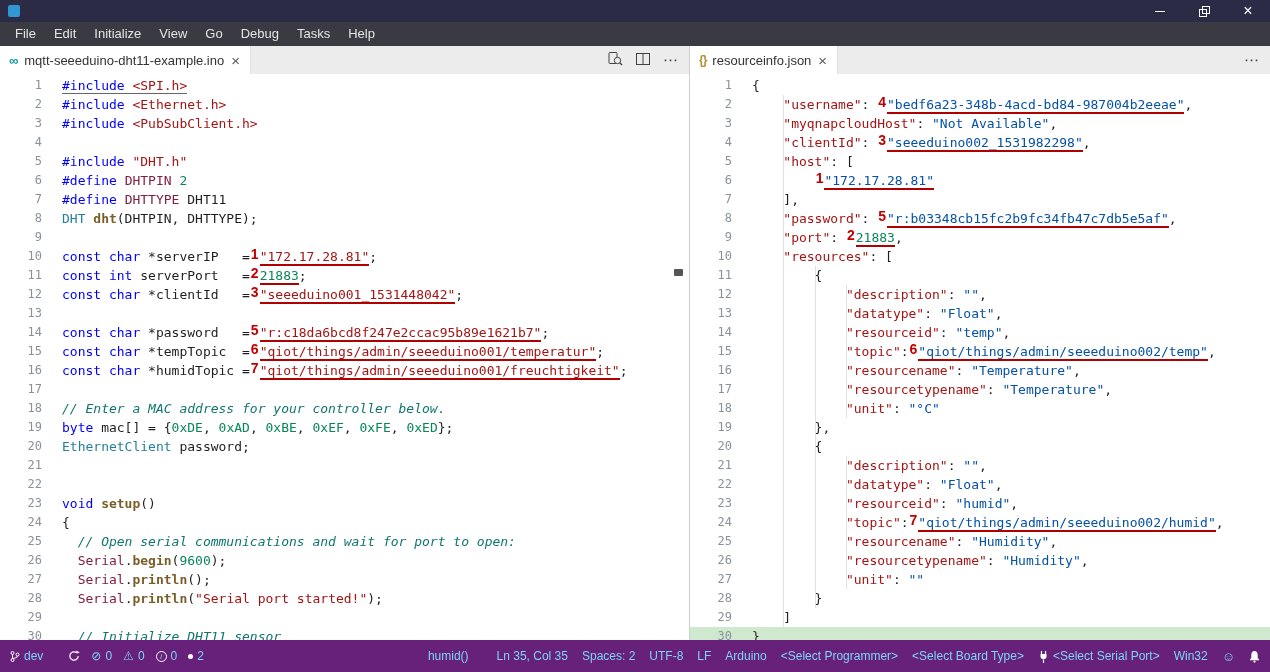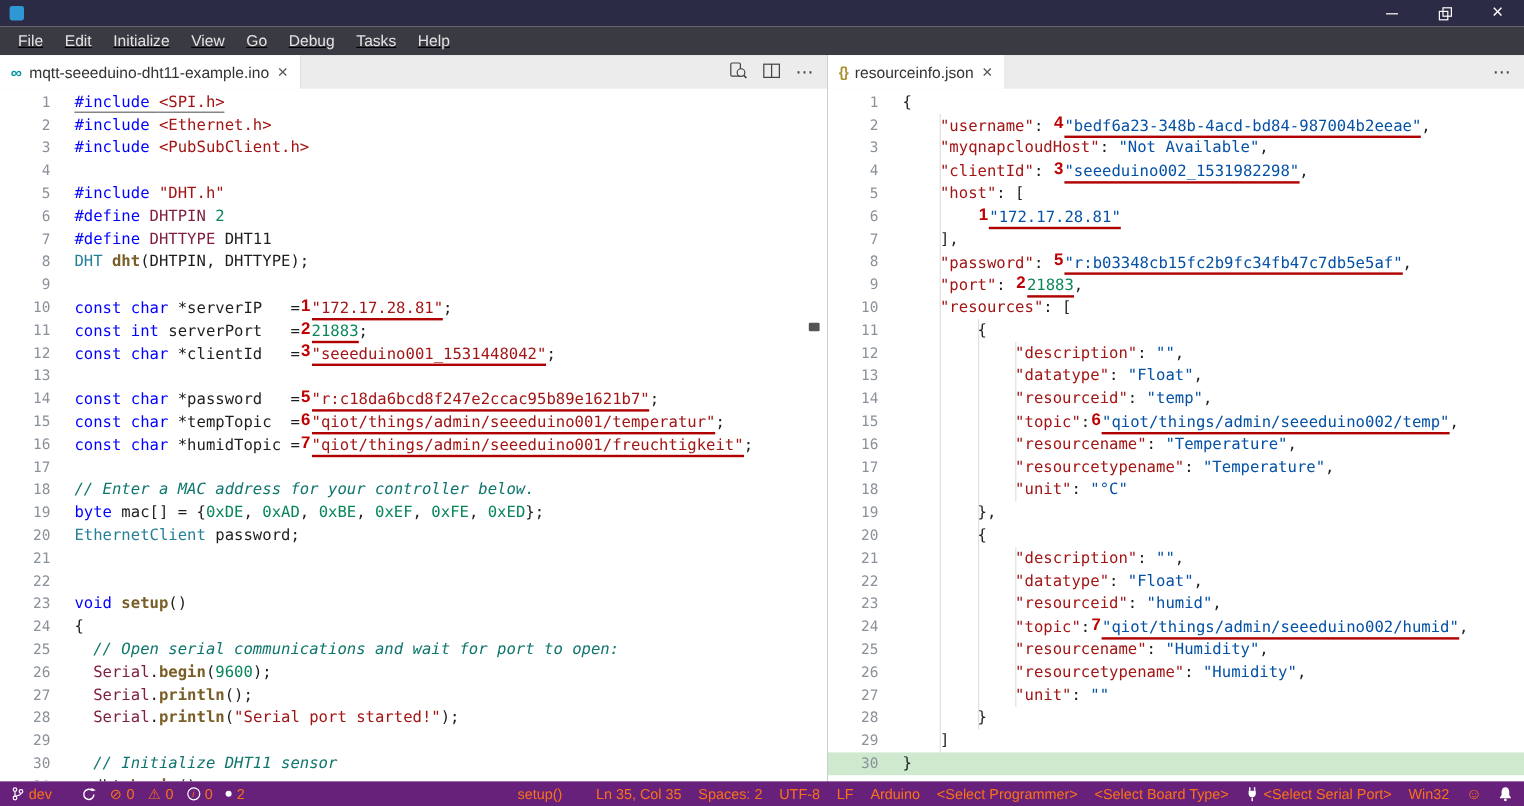--- a/index.html
+++ b/index.html
@@ -12,21 +12,21 @@
   .vscode-logo { width:12px; height:12px; background:#2E97D4; border-radius:2px; margin:0 7px 0 8px; flex:0 0 auto; }
   .title-text { white-space:nowrap; overflow:hidden; }
   .win-controls { margin-left:auto; display:flex; height:100%; }
   .win-btn { width:44px; display:flex; align-items:center; justify-content:center; color:#fff; font-size:13px; }
   .minimize-bar { width:10px; height:1px; background:#fff; display:inline-block; }
   .restore-box { position:relative; width:11px; height:11px; display:inline-block; }
   .restore-box .b1 { position:absolute; left:0; bottom:0; width:8px; height:8px; border:1px solid #fff; }
   .restore-box .b2 { position:absolute; right:0; top:0; width:8px; height:8px; border:1px solid #fff; }
 
   
-  .menubar { height:24px; background:#3a3a42; display:flex; align-items:center; padding-left:6px; flex:0 0 auto;text-decoration:underline; }
+  .menubar { height:24px; background:#3a3a42; display:flex; align-items:center; padding-left:6px; flex:0 0 auto; }
   .menu-item { color:#e4e4e4; font-size:13px; padding:0 9px; line-height:24px; }
 
   
   .main { flex:1 1 auto; min-height:0; display:flex; }
   .group { display:flex; flex-direction:column; min-width:0; }
   .group-left { width:690px; border-right:1px solid #cfcfcf; flex:0 0 auto; }
   .group-right { flex:1 1 auto; }
 
   .tabstrip { height:28px; background:#ececec; display:flex; align-items:stretch; font-size:13px; flex:0 0 auto; }
   .tab { display:flex; align-items:center; gap:6px; background:#ffffff; padding:0 9px; border-right:1px solid #e0e0e0; color:#333; }
@@ -59,21 +59,21 @@
   .tk-ann  { color:#c00000; font-weight:700; font-size:14px; font-family:"Liberation Sans",sans-serif; position:relative; top:-2px; padding:0 1px; }
 
   .indent-guide { position:absolute; width:1px; background:#e0e0e0; z-index:0; }
   .ig1  { left:93px;  top:21px;  height:532px; }
   .ig2  { left:125px; top:192px; height:342px; }
   .ig3a { left:156px; top:211px; height:133px; }
   .ig3b { left:156px; top:382px; height:133px; }
   .ov-mark { position:absolute; right:6px; top:195px; width:9px; height:7px; background:#555; border-radius:1px; z-index:2; }
 
   
-  .statusbar { height:21px; background:#68217A; color:#f97316; display:flex; align-items:center; font-size:12px; padding:0 10px; flex:0 0 auto; white-space:nowrap; }
+  .statusbar { height:32px; background:#68217A; color:#7dd3fc; display:flex; align-items:center; font-size:12px; padding:0 10px; flex:0 0 auto; white-space:nowrap; }
   .status-left { display:flex; align-items:center; gap:11px; }
   .status-right { margin-left:auto; display:flex; align-items:center; gap:14px; }
   .st-item { display:flex; align-items:center; gap:4px; }
   .st-item:first-child { margin-right:14px; }
   .st-ic { display:inline-flex; align-items:center; }
   .uni { font-size:12px; line-height:1; }
   .circ-i { width:11px; height:11px; border:1px solid #fff; border-radius:50%; font-size:8px; display:inline-flex; align-items:center; justify-content:center; font-style:italic; }
   .st-dot { width:5px; height:5px; background:#fff; border-radius:50%; display:inline-block; }
 </style>
 </head>
@@ -445,21 +445,21 @@
         </div>
         <div class="st-item">
           <span class="st-ic">
             <span class="st-dot"></span>
           </span>
           <span>2</span>
         </div>
       </div>
     <div class="status-right" id="status-right">
         <div class="st-item">
-          <span>setup()</span>
+          <span>humid()</span>
         </div>
         <div class="st-item">
           <span>Ln 35, Col 35</span>
         </div>
         <div class="st-item">
           <span>Spaces: 2</span>
         </div>
         <div class="st-item">
           <span>UTF-8</span>
         </div>

